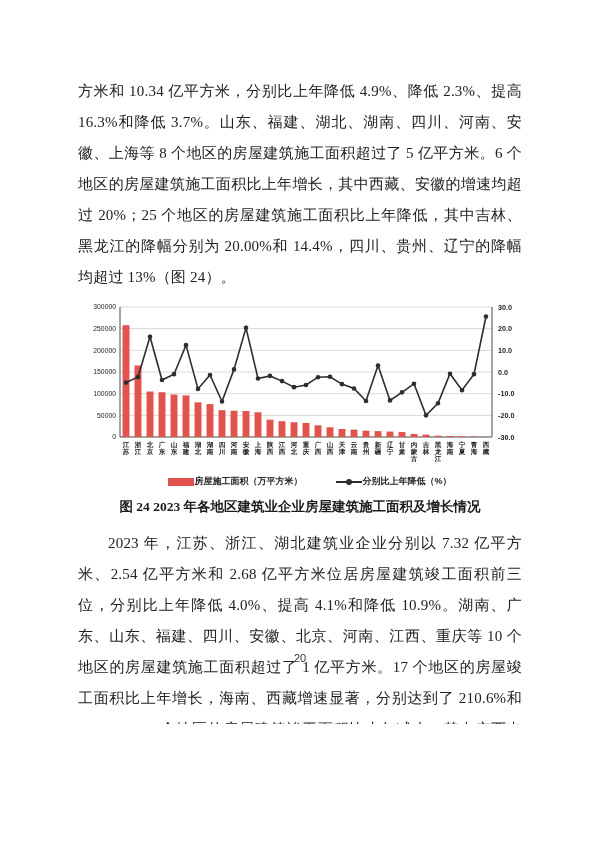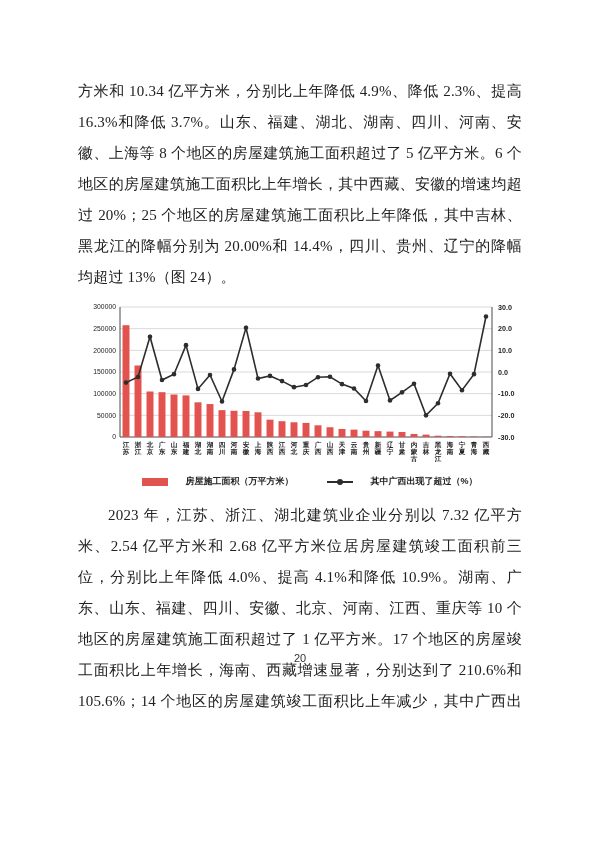--- a/index.html
+++ b/index.html
@@ -32,21 +32,21 @@
     display:flex;
     justify-content:center;
     align-items:center;
     gap:34px;
     margin-top:2px;
     font-size:9px;
     font-weight:bold;
     font-family:"Liberation Sans","DejaVu Sans",sans-serif;
     color:#222;
   }
-  .legend-item{display:flex;align-items:center;gap:17px;}
+  .legend-item{display:flex;align-items:center;gap:0;}
   .swatch-bar{width:26px;height:8px;display:inline-block;}
   .swatch-line{
     position:relative;width:26px;height:2px;display:inline-block;background:#2d2d2d;
   }
   .swatch-line .dot{
     position:absolute;left:50%;top:50%;
     width:6px;height:6px;border-radius:50%;
     transform:translate(-50%,-50%);
     background:#2d2d2d;
   }
@@ -209,23 +209,24 @@
       </div>
     <div class="legend-row">
       <span class="legend-item">
         <span class="swatch-bar" id="legend-bar-swatch" style="background: rgb(226, 83, 79);"></span>
         <span>房屋施工面积（万平方米）</span>
       </span>
       <span class="legend-item">
         <span class="swatch-line" style="background: rgb(45, 45, 45);">
             <span class="dot" style="background: rgb(45, 45, 45);"></span>
           </span>
-        <span>其中广西出现了超过（%）</span>
+        <span>分别比上年降低（%）</span>
       </span>
     </div>
   </div>
 
+  <div class="figure-caption">图 24  2023 年各地区建筑业企业房屋建筑施工面积及增长情况</div>
 
   <div class="para para-2">2023 年，江苏、浙江、湖北建筑业企业分别以 7.32 亿平方米、2.54 亿平方米和 2.68 亿平方米位居房屋建筑竣工面积前三位，分别比上年降低 4.0%、提高 4.1%和降低 10.9%。湖南、广东、山东、福建、四川、安徽、北京、河南、江西、重庆等 10 个地区的房屋建筑施工面积超过了 1 亿平方米。17 个地区的房屋竣工面积比上年增长，海南、西藏增速显著，分别达到了 210.6%和 105.6%；14 个地区的房屋建筑竣工面积比上年减少，其中广西出现了超过 30%的降幅，贵州、山西均出现了超过 25%的降幅（图 25）。</div>
 
   <div class="page-footer">20</div>
 
 </div>
 
 </body></html>

